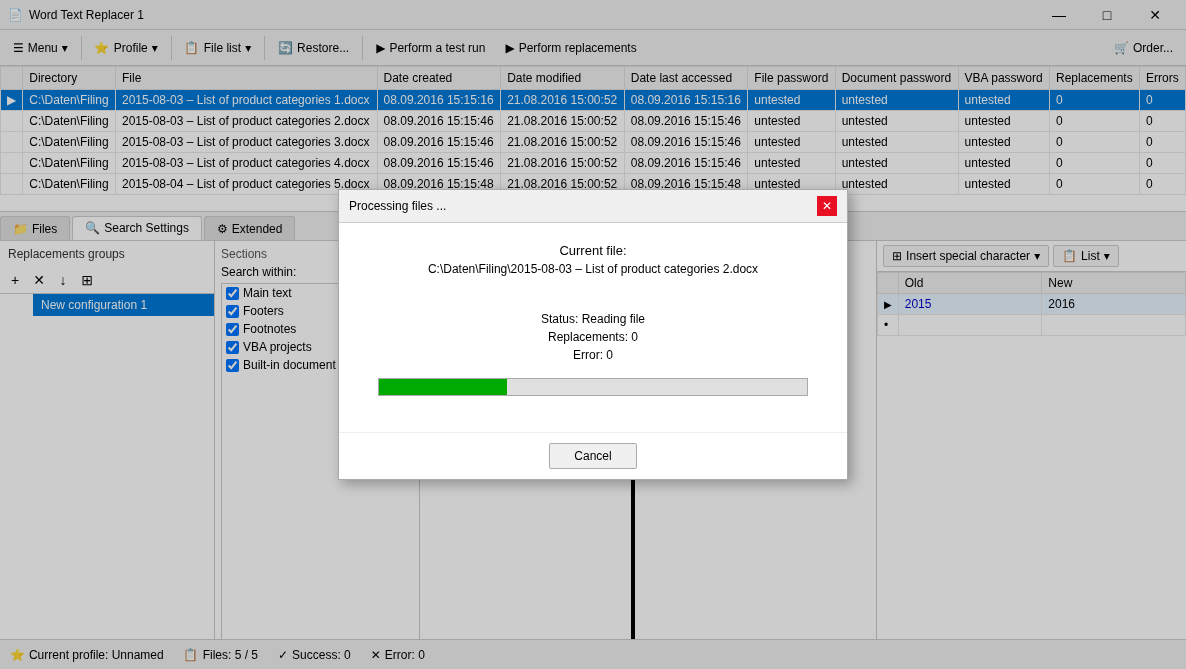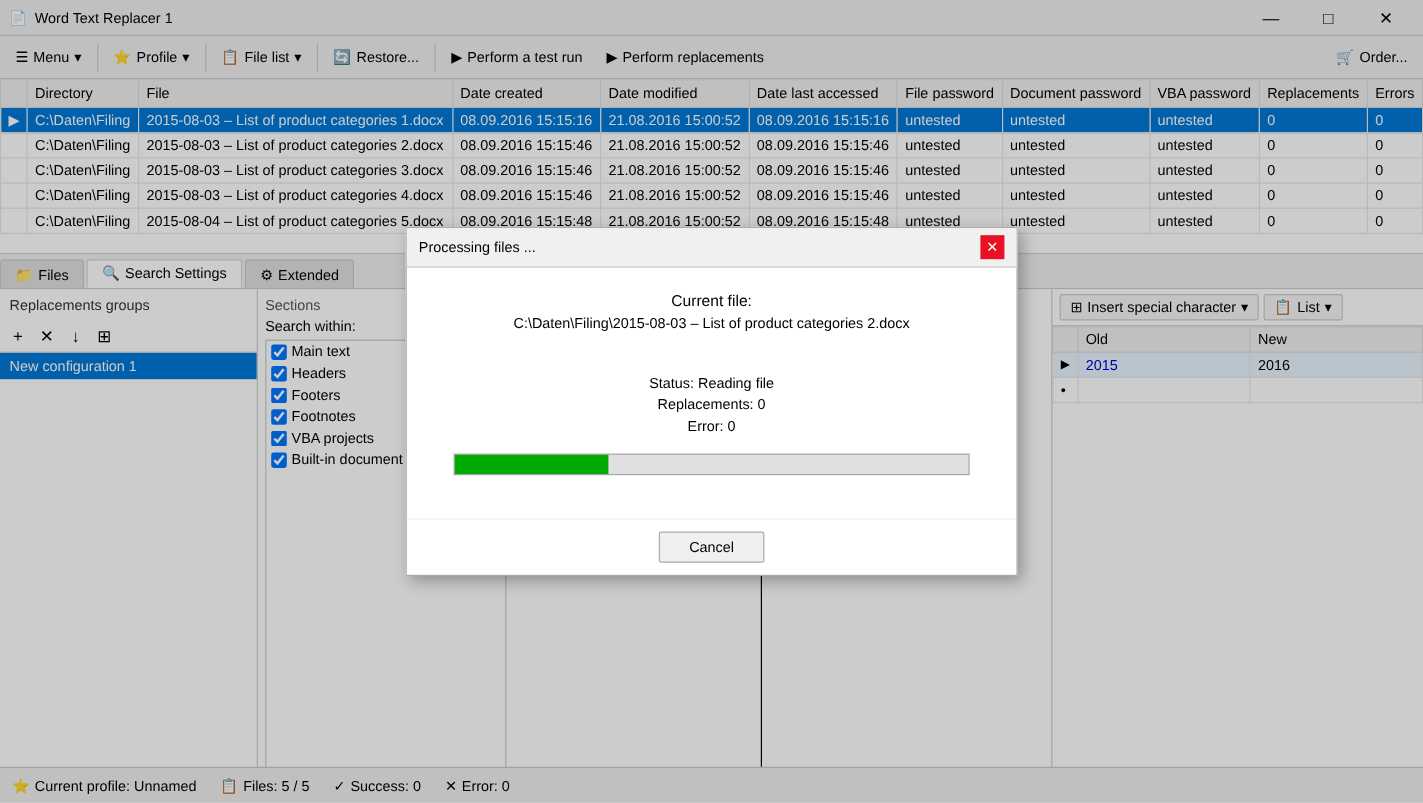--- a/index.html
+++ b/index.html
@@ -109,31 +109,31 @@
       padding: 2px 4px;
       gap: 2px;
       border-bottom: 1px solid #ccc;
     }
     .panel-toolbar-btn {
       width: 22px; height: 22px;
       display: flex; align-items: center; justify-content: center;
       cursor: pointer; border: 1px solid transparent; border-radius: 2px;
       font-size: 14px; background: transparent;
     }
-    .config-list { flex: 1; overflow: auto; }
+    .config-list { flex: 1; overflow: auto; margin-left: 33px; }
     .config-item {
       padding: 4px 8px;
       cursor: pointer;
     }
     .config-item.selected { background: #0078d7; color: white; }
 
     
     .middle-panel {
       width: 420px;
-      border-right: 1px solid #000000;
+      border-right: 4px solid #000000;
       display: flex;
       flex-direction: column;
       padding: 6px;
     }
     .sections-title { font-size: 12px; margin-bottom: 4px; font-weight: normal; color: #555; }
     .search-within-label { font-size: 12px; margin-bottom: 4px; }
     .sections-grid {
       display: flex;
       gap: 8px;
     }
@@ -457,24 +457,20 @@
 
       <div style="display:flex; flex-direction:column; flex:1; border:1px solid #ccc; overflow:hidden;">
         <div style="overflow-y:auto; flex:1;">
           <div id="left-checkboxes">
               <div class="cb-item" style="padding: 2px 4px;">
                 <input type="checkbox" checked="" style=""> 
                 <span>Main text</span>
               </div>
               <div class="cb-item" style="padding: 2px 4px;">
                 <input type="checkbox" checked="" style=""> 
-                <span>Headers</span>
-              </div>
-              <div class="cb-item" style="padding: 2px 4px;">
-                <input type="checkbox" checked="" style=""> 
                 <span>Footers</span>
               </div>
               <div class="cb-item" style="padding: 2px 4px;">
                 <input type="checkbox" checked="" style=""> 
                 <span>Footnotes</span>
               </div>
               <div class="cb-item" style="padding: 2px 4px;">
                 <input type="checkbox" checked="" style=""> 
                 <span>VBA projects</span>
               </div>

